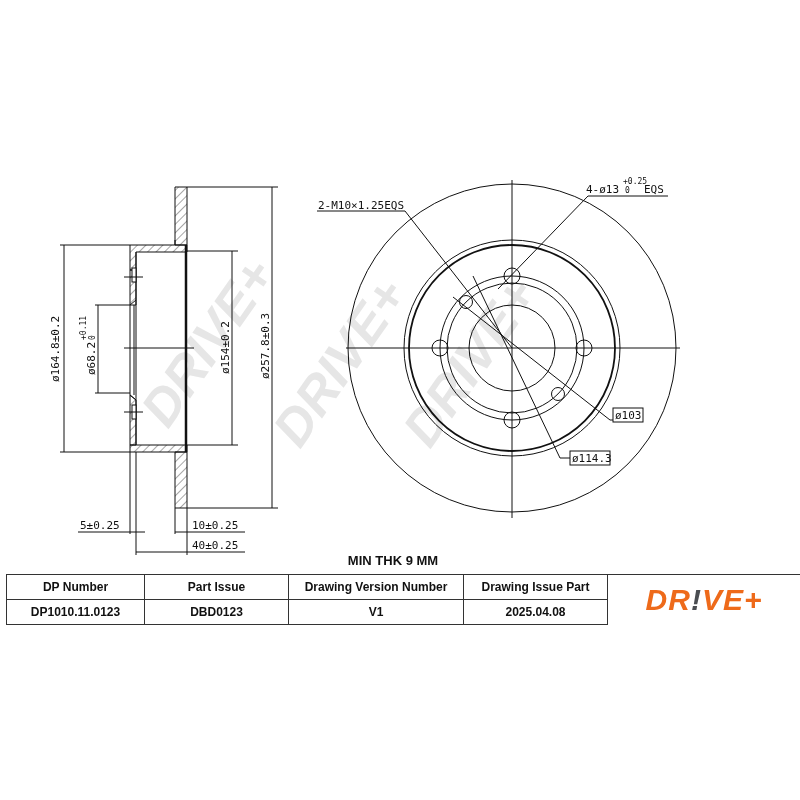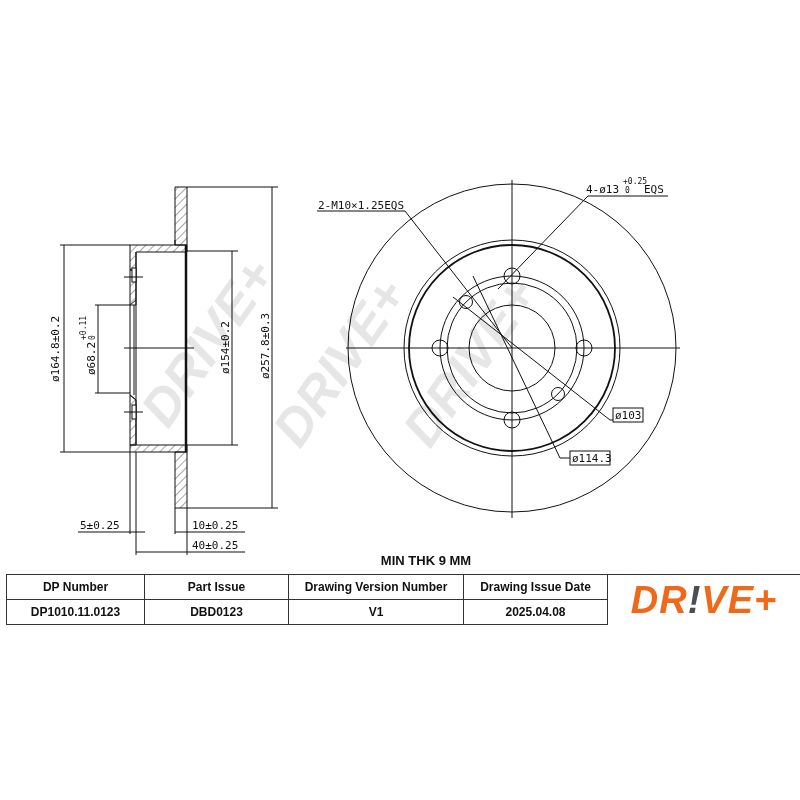--- a/index.html
+++ b/index.html
@@ -1,24 +1,24 @@
 <!DOCTYPE html>
 <html><head>
 <meta charset="utf-8">
 <style>
   html, body { margin:0; padding:0; background:#ffffff; }
   body { width:800px; height:800px; position:relative; overflow:hidden; font-family:"Liberation Sans", sans-serif; }
   #drawing { position:absolute; left:0; top:0; width:800px; height:800px; }
   .dim-text { font-family:"DejaVu Sans Mono", monospace; font-size:11px; fill:#111; }
-  .min-thk { position:absolute; left:356px; top:553px; width:140px; text-align:center; font-weight:bold; font-size:13px; color:#111; }
+  .min-thk { position:absolute; left:323px; top:553px; width:140px; text-align:center; font-weight:bold; font-size:13px; color:#111; }
   .title-table { position:absolute; left:6px; top:574px; width:794px; height:50px; border-collapse:collapse; }
   .title-table td { border:1px solid #333; text-align:center; font-weight:bold; font-size:12px; color:#111; padding:0; }
   .title-table tr { height:25px; }
   .logo-cell { border:none !important; border-left:1px solid #333 !important; border-top:1px solid #333 !important; }
-  .logo { font-family:"Liberation Sans", sans-serif; font-style:italic; font-weight:bold; font-size:38px; letter-spacing:1px; color:#ee6a1a; line-height:1; }
+  .logo { font-family:"Liberation Sans", sans-serif; font-style:italic; font-weight:bold; font-size:30px; letter-spacing:1px; color:#ee6a1a; line-height:1; }
   .logo .bang { color:#4a4d52; }
 </style>
 </head>
 <body>
 
 <svg id="drawing" viewBox="0 0 800 800" xmlns="http://www.w3.org/2000/svg">
   <defs>
     <pattern id="hatch" patternUnits="userSpaceOnUse" width="6" height="6" patternTransform="rotate(45)">
       <line x1="0" y1="0" x2="0" y2="6" stroke="#222" stroke-width="0.8"></line>
     </pattern>
@@ -140,21 +140,21 @@
 </svg>
 
 <div class="min-thk">MIN THK 9 MM</div>
 
 <table class="title-table">
   <tbody>
       <tr>
     <td style="width:137px">DP Number</td>
     <td style="width:143px">Part Issue</td>
     <td style="width:174px">Drawing Version Number</td>
-    <td style="width:143px">Drawing Issue Date</td>
+    <td style="width:143px">Drawing Issue Part</td>
     <td rowspan="2" class="logo-cell">
       <span class="logo"><span>DR</span><span class="bang">!</span><span>VE+</span></span>
     </td>
   </tr>
   <tr>
     <td>DP1010.11.0123</td>
     <td>DBD0123</td>
     <td>V1</td>
     <td>2025.04.08</td>
   </tr>

